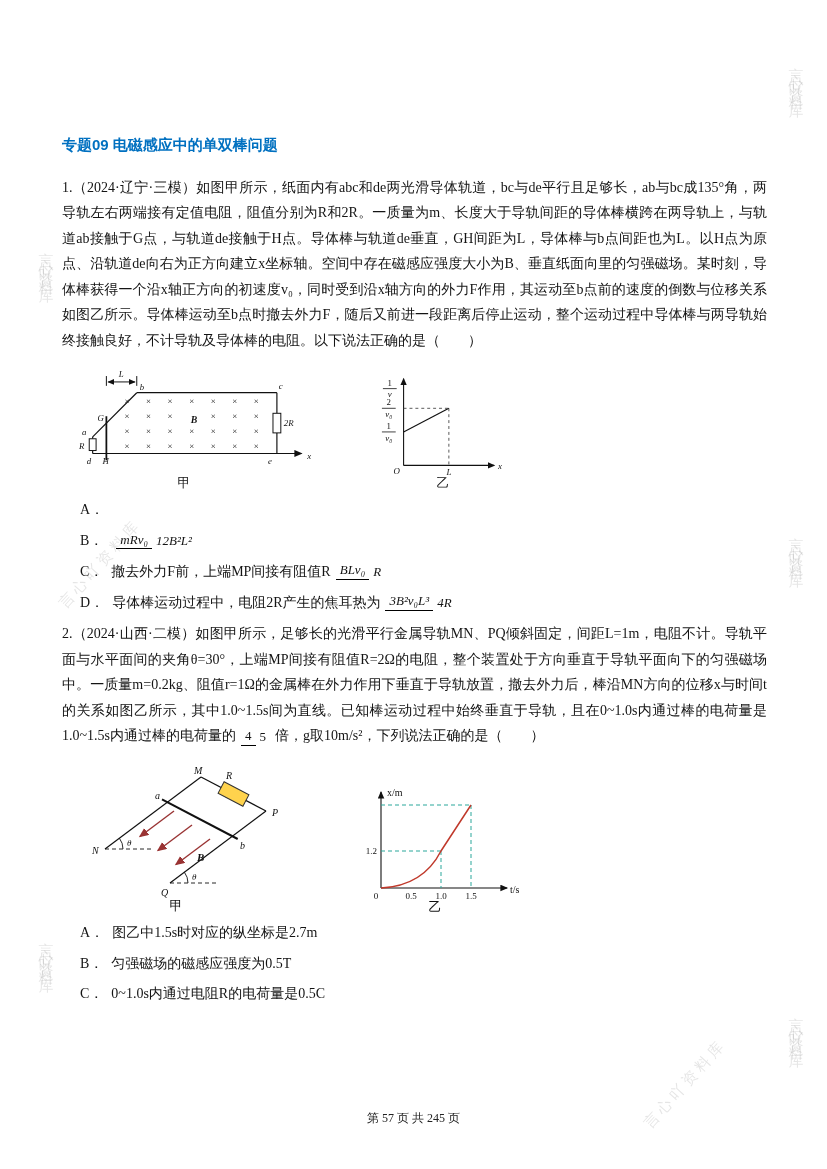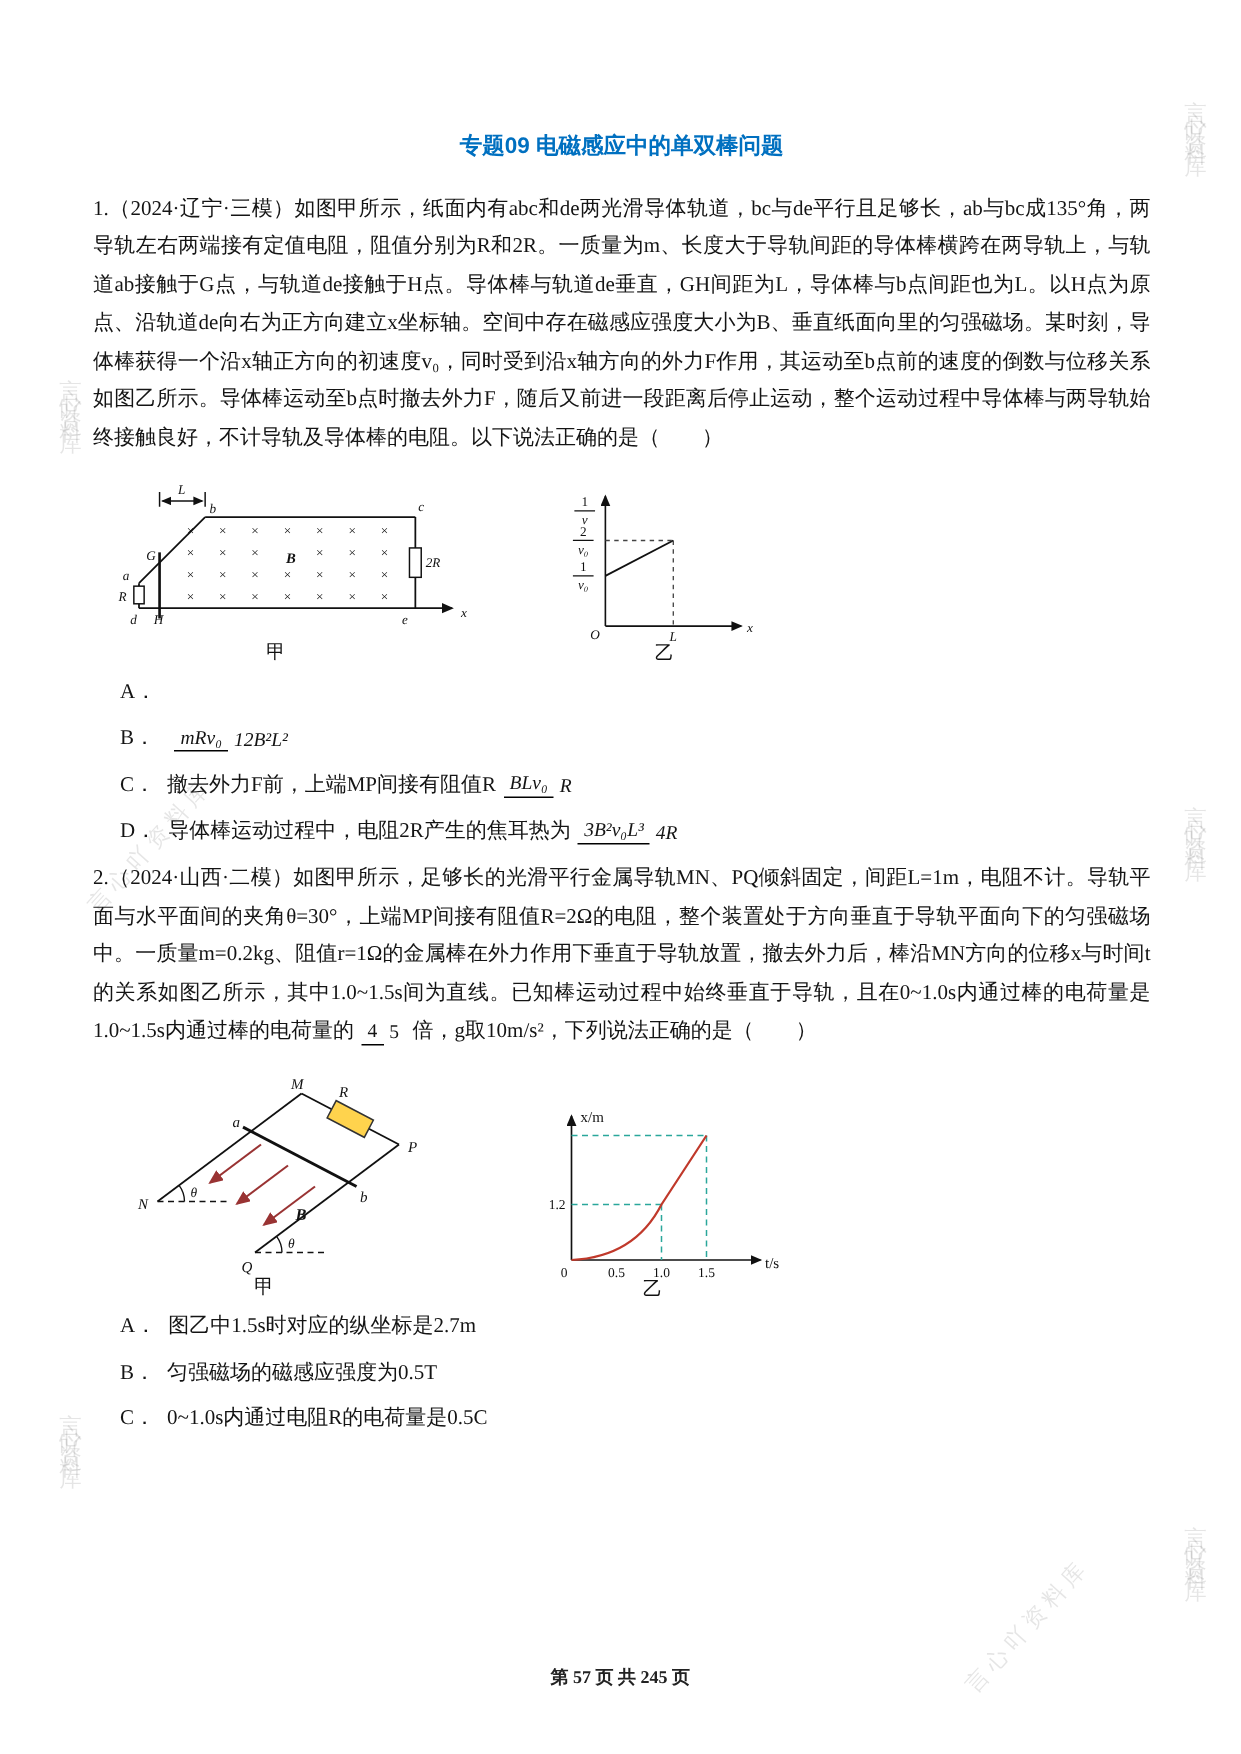--- a/index.html
+++ b/index.html
@@ -9,26 +9,26 @@
     width:827px; height:1169px;
     margin:0 auto;
     background:#fff;
     font-family:"Liberation Serif", serif;
     color:#141414;
     overflow:hidden;
   }
   .content { padding:88px 60px 0 62px; position:relative; z-index:2; }
 
   .doc-title {
-    text-align:center;
     color:#0070C0;
     font-family:"Liberation Sans", sans-serif;
     font-size:15px;
     font-weight:bold;
     margin-bottom:20px;
+    margin-top:48px;
   }
 
   .para {
     font-size:14px;
     line-height:1.82;
     text-align:justify;
     text-justify:inter-ideograph;
   }
 
   .fig-row { display:flex; align-items:flex-end; gap:52px; margin:12px 0 8px 14px; }
@@ -46,21 +46,21 @@
     display:inline-flex; align-items:center;
     vertical-align:middle;
     margin:0 5px; line-height:1.15; font-size:13px;
   }
   .frac .fnum { padding:0 4px 1px; border-bottom:1px solid #000; }
   .frac .fden { padding:1px 4px 0; }
   .frac.italic { font-style:italic; }
 
   .footer {
     position:absolute; bottom:42px; left:0; right:0;
-    text-align:center; font-size:12px; color:#222; z-index:2;font-weight:bold;
+    text-align:center; font-size:12px; color:#222; z-index:2;
   }
 
   .watermark {
     position:absolute; z-index:1;
     color:rgba(0,0,0,0.10);
     font-size:15px; letter-spacing:7px;
     pointer-events:none; white-space:nowrap;
     font-family:"Liberation Sans", sans-serif;
   }
   .wm-v { writing-mode:vertical-rl; text-orientation:upright; }

